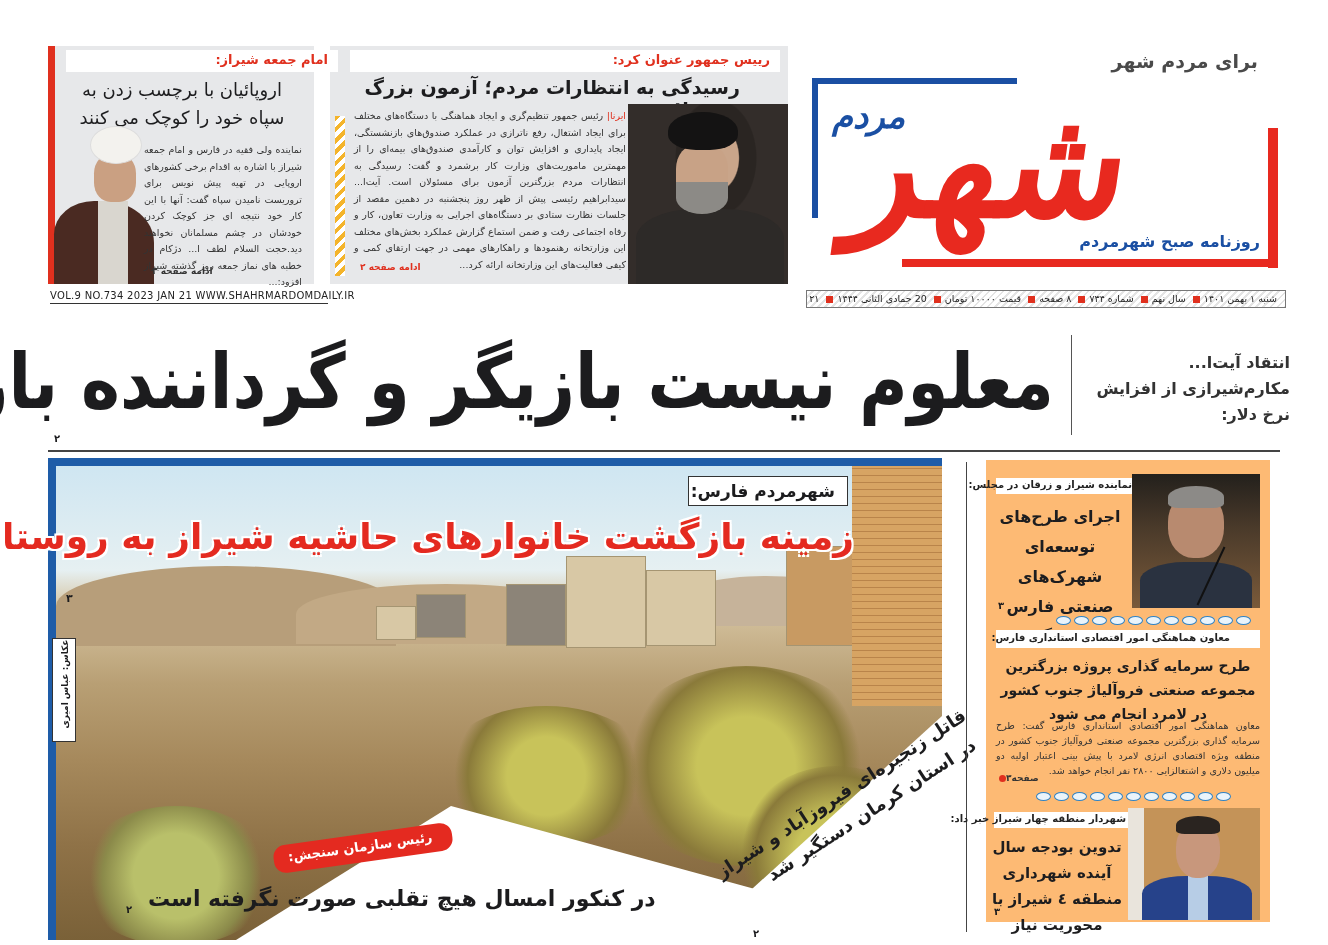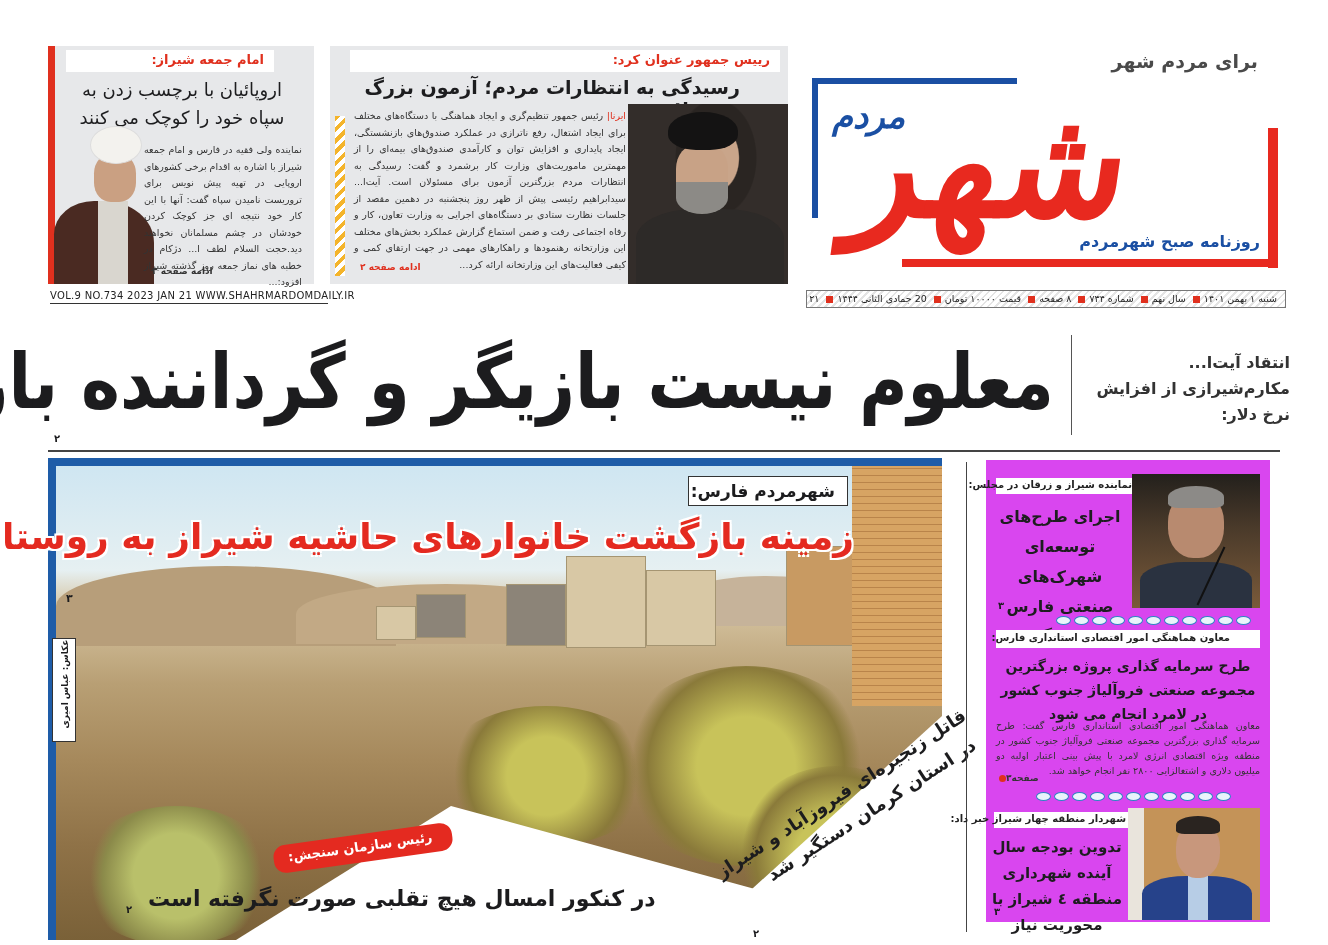--- a/index.html
+++ b/index.html
@@ -37,21 +37,21 @@
   #pres-photo .turban { position:absolute; left:40px; top:8px; width:70px; height:38px; border-radius:50% 50% 40% 40%; background:#141313; }
   #pres-photo .face { position:absolute; left:48px; top:40px; width:52px; height:62px; border-radius:40%; background:#c8a286; }
   #pres-photo .beard { position:absolute; left:48px; top:78px; width:52px; height:32px; border-radius:0 0 50% 50%; background:#8c8a86; }
   #pres-photo .robe { position:absolute; left:8px; top:105px; width:148px; height:75px; border-radius:40% 40% 0 0; background:#2d2a28; }
   #pres-body { position:absolute; right:162px; top:62px; width:272px; font-size:9.5px; line-height:16.5px; color:#333; text-align:justify; }
   #pres-body .src { color:#e0301e; font-weight:normal; }
   #pres-more { position:absolute; left:30px; top:216px; font-size:9px; font-weight:bold; color:#e0301e; }
 
   #story-imam { left: 48px; top: 46px; width: 266px; height: 238px; background:#e7e8ea; }
   #imam-redbar { position:absolute; left:0; top:0; width:7px; height:238px; background:#e0301e; }
-  #imam-kicker-box { position:absolute; left:18px; top:4px; width:208px; height:22px; background:#fff; }
+  #imam-kicker-box { position:absolute; left:18px; top:4px; width:272px; height:22px; background:#fff; }
   #imam-kicker { position:absolute; right:10px; top:2px; font-size:13px; font-weight:bold; color:#e0301e; }
   #imam-headline { position:absolute; right:12px; top:30px; width:240px; font-size:18px; line-height:28px; font-weight:normal; color:#1d1d1f; text-align:center; }
   #imam-photo { position:absolute; left:6px; top:80px; width:100px; height:158px; }
   #imam-photo .turban { position:absolute; left:36px; top:0; width:52px; height:38px; border-radius:50%; background:#f3f2ee; border:1px solid #ddd; }
   #imam-photo .face { position:absolute; left:40px; top:28px; width:42px; height:48px; border-radius:40%; background:#caa082; }
   #imam-photo .robe { position:absolute; left:0; top:75px; width:100px; height:83px; border-radius:40% 50% 0 0; background:#4a2a22; }
   #imam-photo .shirt { position:absolute; left:44px; top:75px; width:30px; height:83px; background:#d9d6cf; }
   #imam-body { position:absolute; right:12px; top:96px; width:158px; font-size:9.5px; line-height:16.5px; color:#333; text-align:justify; }
   #imam-more { position:absolute; left:104px; top:220px; font-size:9px; font-weight:bold; color:#333; }
 
@@ -90,21 +90,21 @@
   #exam-kicker { position:absolute; right:20px; top:5px; font-size:13px; font-weight:bold; color:#fff; }
   #exam-headline { position:absolute; left:100px; top:428px; font-size:22px; font-weight:bold; color:#1c1c1e; white-space:nowrap; }
   #exam-pageno { position:absolute; left:78px; top:446px; font-size:10px; font-weight:bold; }
 
   #killer-headline { position:absolute; left:690px; top:385px; width:260px; font-size:18px; line-height:30px; font-weight:bold; color:#1c1c1e; transform: rotate(-33deg); transform-origin: left top; text-align:center; white-space:nowrap; }
   #killer-pageno { position:absolute; left:705px; top:470px; font-size:10px; font-weight:bold; }
 
   #feature-vdivider { left: 966px; top: 462px; width: 1px; height: 470px; background:#444; }
 
   
-  #sidebar { left: 986px; top: 460px; width: 284px; height: 462px; background:#d946ef; }
+  #sidebar { left: 986px; top: 460px; width: 284px; height: 462px; background:#fdba74; }
   .sb-kicker-box { position:absolute; background:#fff; }
   .sb-kicker { position:absolute; right:6px; top:1px; font-size:10px; font-weight:bold; color:#222; white-space:nowrap; }
   .sb-headline { position:absolute; font-weight:bold; color:#1d1d1f; text-align:center; }
   .sb-pageno { position:absolute; font-size:10px; font-weight:bold; }
   .ovals { position:absolute; height:10px; display:flex; gap:3px; }
   .ovals span { display:inline-block; width:15px; height:9px; border:1.5px solid #2f82c4; border-radius:50%; background:#eaf4fb; }
 
   #sb1-photo { position:absolute; right:10px; top:14px; width:128px; height:134px; background:#3b3a38; overflow:hidden; }
   #sb1-photo .bg { position:absolute; left:0; top:0; width:128px; height:134px; background: linear-gradient(180deg,#23201c 0%,#4a3a2a 40%,#7a5a3a 100%); }
   #sb1-photo .head { position:absolute; left:36px; top:18px; width:56px; height:66px; border-radius:45%; background:#b88a6f; }

